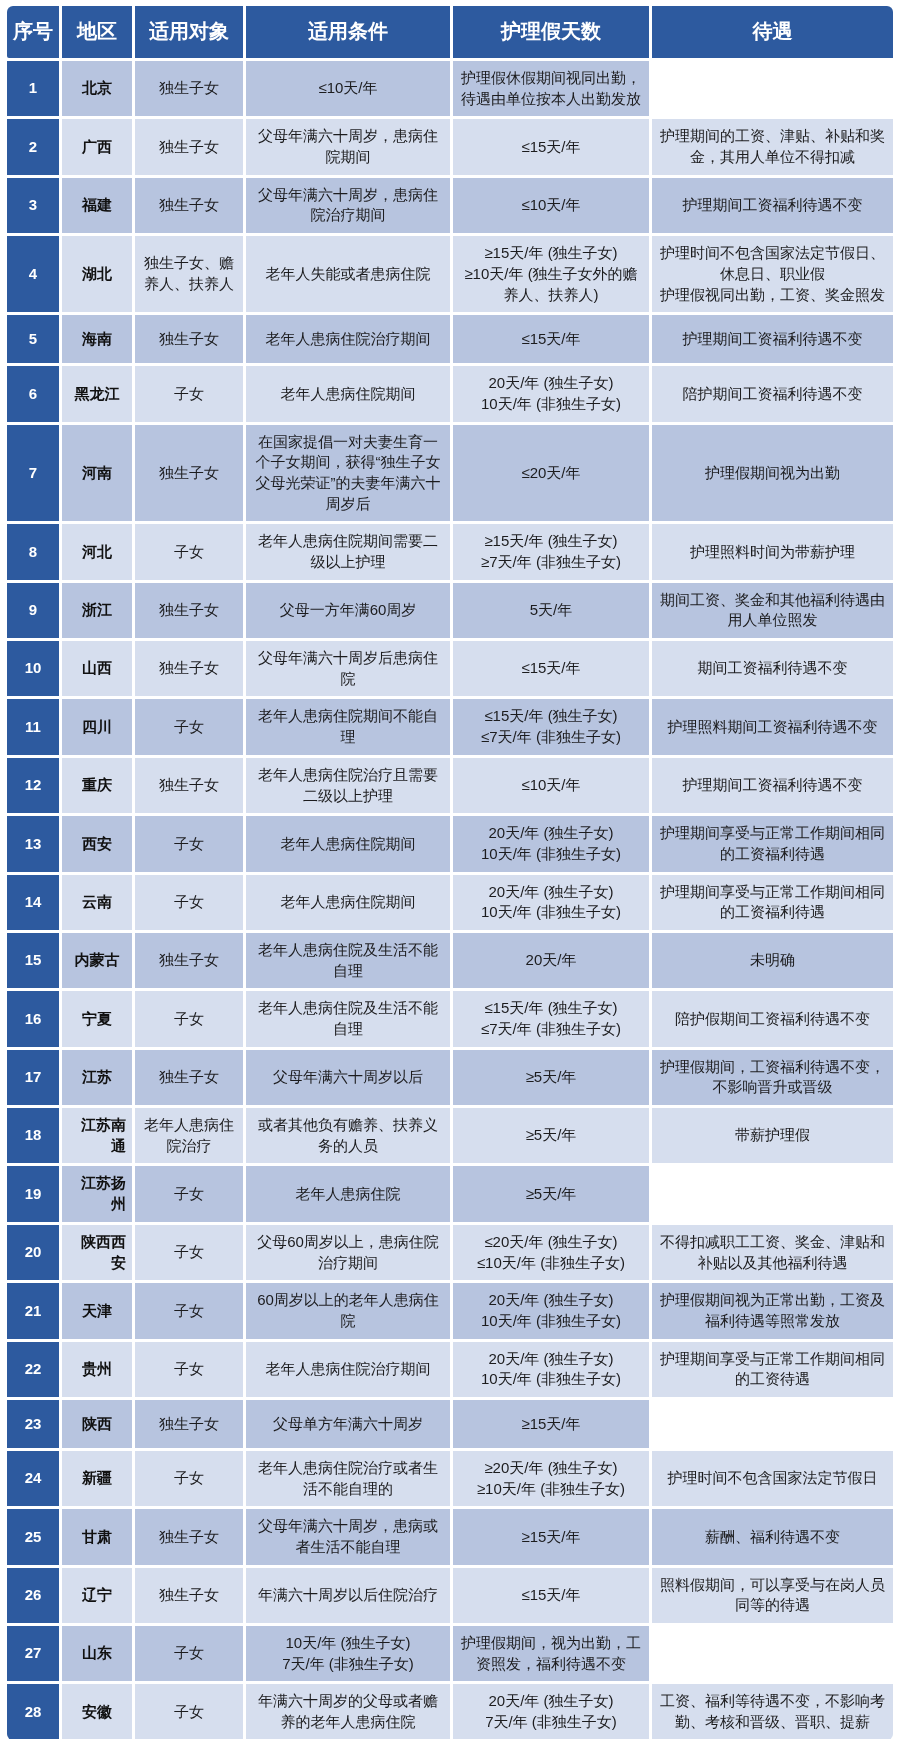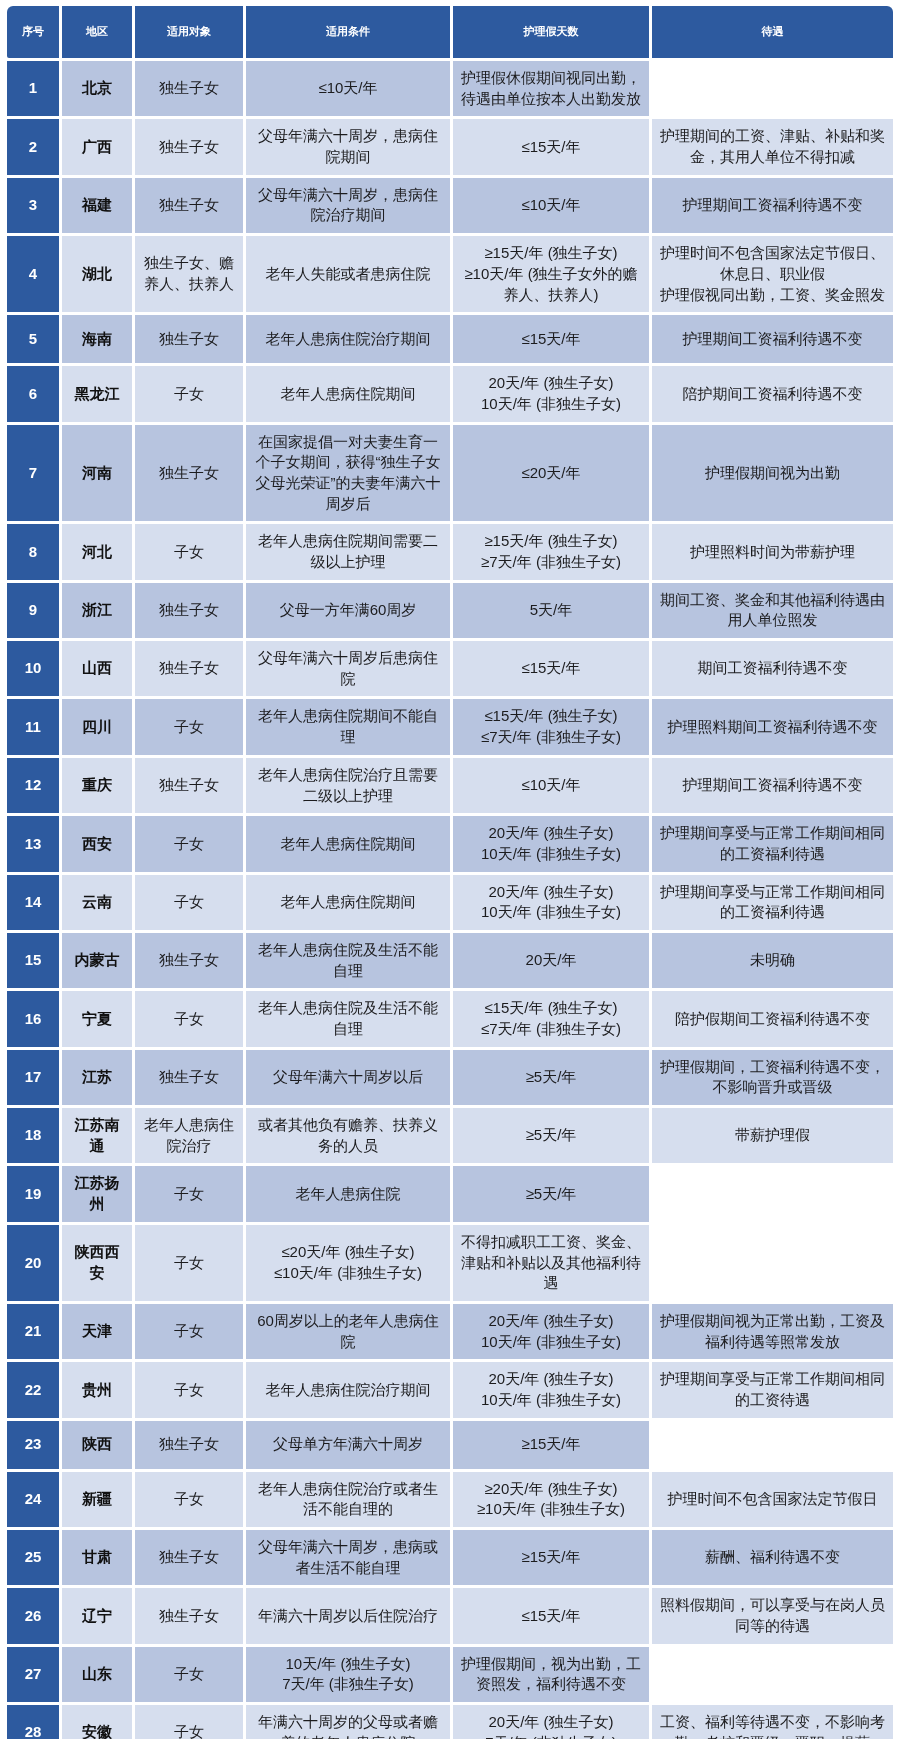--- a/index.html
+++ b/index.html
@@ -35,34 +35,34 @@
     padding:7px 6px;
     font-size:15px;
     line-height:1.38;
     white-space:pre-line;
     min-height:48px;
   }
   .header-row .cell{
     background:var(--blue);
     color:var(--header-text);
     font-weight:bold;
-    font-size:11px;
+    font-size:20px;
     min-height:52px;
     padding:6px 4px;
   }
   .header-row .cell:first-child{border-top-left-radius:6px;border-bottom-left-radius:2px;}
   .header-row .cell:last-child{border-top-right-radius:6px;}
   .row .cell{background:var(--row-even);}
   .row:nth-child(odd) .cell{background:var(--row-odd);}
   .row .cell.col-no{
     background:var(--blue);
     color:#ffffff;
     font-weight:bold;
   }
-  .row .cell.col-region{font-weight:bold;color:#111;}
+  .row .cell.col-region{font-weight:bold;color:#111;text-align:right;}
   .row:last-child .cell.col-no{border-bottom-left-radius:6px;}
   .row:last-child .cell:last-child{border-bottom-right-radius:6px;}
 </style>
 </head>
 <body>
 
 <div class="table-wrap">
   <div class="grid-row header-row">
     <div class="cell">序号</div>
     <div class="cell">地区</div>
@@ -227,20 +227,21 @@
         <div class="cell col-no">19</div>
         <div class="cell col-region">江苏扬州</div>
         <div class="cell col-subject">子女</div>
         <div class="cell col-condition">老年人患病住院</div>
         <div class="cell col-days">≥5天/年</div>
       </div>
       <div class="grid-row row">
         <div class="cell col-no">20</div>
         <div class="cell col-region">陕西西安</div>
         <div class="cell col-subject">子女</div>
+        <div class="cell col-condition">父母60周岁以上，患病住院治疗期间</div>
         <div class="cell col-days">≤20天/年 (独生子女)
 ≤10天/年 (非独生子女)</div>
         <div class="cell col-benefit">不得扣减职工工资、奖金、津贴和补贴以及其他福利待遇</div>
       </div>
       <div class="grid-row row">
         <div class="cell col-no">21</div>
         <div class="cell col-region">天津</div>
         <div class="cell col-subject">子女</div>
         <div class="cell col-condition">60周岁以上的老年人患病住院</div>
         <div class="cell col-days">20天/年 (独生子女)

